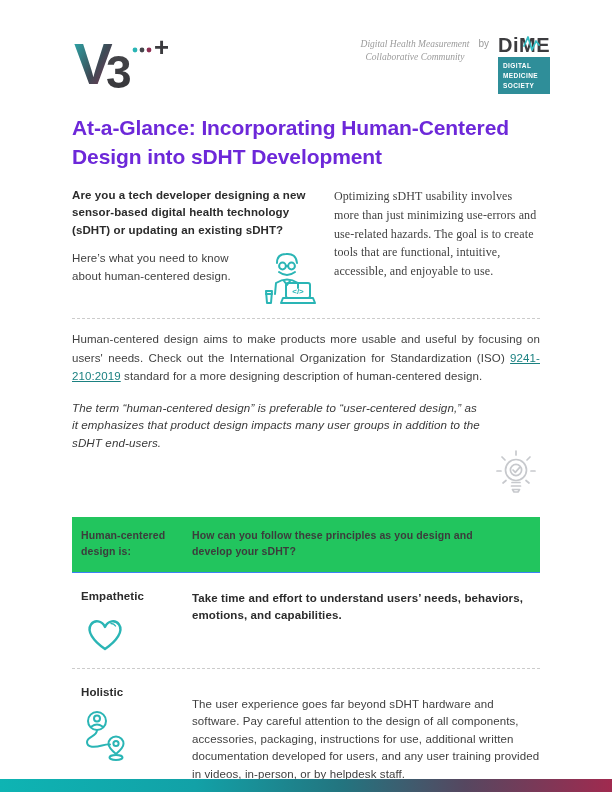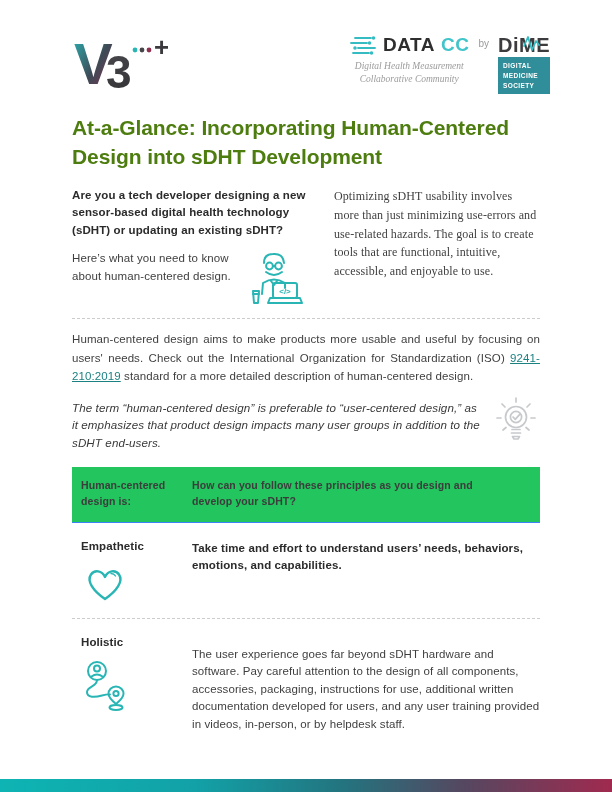--- a/index.html
+++ b/index.html
@@ -14,34 +14,34 @@
   .brand-right { display:flex; align-items:flex-start; gap:9px; margin-top:8px; }
   .datacc { text-align:center; }
   .datacc-word { display:flex; align-items:center; justify-content:center; gap:6px; }
   .datacc-dark { font-size:19px; font-weight:bold; color:#2e2e2e; letter-spacing:.5px; }
   .datacc-teal { font-size:19px; font-weight:bold; color:#41c4ca; letter-spacing:.5px; }
   .datacc-tagline { margin-top:4px; font-family:"Liberation Serif", serif; font-style:italic; font-size:9.5px; color:#9b9b9b; line-height:1.35; }
   .by { font-size:10px; color:#9b9b9b; margin-top:4px; }
   .dime { width:56px; text-align:left; }
   .dime-box { background:#2f8e99; color:#ffffff; font-size:6.5px; font-weight:bold; letter-spacing:.4px; padding:4px 5px; line-height:1.5; width:52px; margin-top:1px; }
   
-  .title { margin:16px 72px 0; font-size:21px; line-height:1.38; font-weight:bold; color:#4d7c0f; letter-spacing:-.1px; }
+  .title { margin:16px 72px 0; font-size:21px; line-height:1.38; font-weight:bold; color:#6d28d9; letter-spacing:-.1px; }
   
   .intro { margin:15px 72px 0; display:flex; }
   .intro-left { width:252px; }
   .intro-left-bold { font-size:11.5px; font-weight:bold; color:#2b2b2b; line-height:1.52; letter-spacing:.1px; }
-  .intro-left-sub { display:flex; margin-top:11px; gap:6px; }
+  .intro-left-sub { display:flex; margin-top:11px; gap:19px; }
   .intro-left-text { width:162px; font-size:11.5px; line-height:1.55; color:#3f3f3f; letter-spacing:.1px; }
   .intro-right { margin-left:auto; width:206px; font-size:12px; line-height:1.57; color:#3f3f3f; letter-spacing:.1px;font-family:Liberation Serif, serif; }
   
   .divider { border-top:1px dashed #cccccc; margin:10px 72px 11px; }
   
   .para { margin:0 72px; font-size:11.5px; line-height:1.6; color:#3f3f3f; text-align:justify; letter-spacing:.1px; }
   .tlink { color:#1b8181; text-decoration:underline; }
-  .note { margin:13px 72px 0; display:flex; align-items:flex-start; }
+  .note { margin:13px 72px 0; display:flex; align-items:flex-start;flex-direction:column; }
   .note-text { width:412px; font-style:italic; font-size:11.6px; line-height:1.55; color:#393939; letter-spacing:.1px; }
   .note-icon { margin-left:auto; margin-top:-4px; }
   
   .table { margin:15px 72px 0; }
   .t-head { display:flex; background:#22c55e; border-bottom:1px solid #3b82f6; padding:11px 0 12px; }
   .t-head-left { width:120px; padding-left:9px; font-size:10.5px; font-weight:bold; color:#3c3c3c; line-height:1.5; letter-spacing:.1px; }
   .t-head-right { flex:1; padding-right:30px; font-size:10.5px; font-weight:bold; color:#3c3c3c; line-height:1.5; letter-spacing:.1px; }
   .t-row { display:flex; padding:17px 0 14px; }
   .t-row-left { width:120px; padding-left:9px; }
   .principle { font-size:11.5px; font-weight:bold; color:#2b2b2b; letter-spacing:.1px; }
@@ -79,38 +79,20 @@
         <text x="34" y="62" font-family="Liberation Sans, sans-serif" font-size="46" font-weight="bold" fill="url(#vgrad2)">3</text>
         <circle cx="63" cy="24" r="2.4" fill="#2ab5b5"></circle>
         <circle cx="70" cy="24" r="2.4" fill="#45454a"></circle>
         <circle cx="77" cy="24" r="2.4" fill="#8e2f52"></circle>
         <text x="82" y="30" font-family="Liberation Sans, sans-serif" font-size="26" font-weight="bold" fill="#3a3a3e">+</text>
       </svg>
     </div>
 
     <div class="brand-right">
       <div class="datacc">
-        <div class="datacc-word">
-          <svg width="28" height="22" viewBox="0 0 28 22">
-            <g stroke="#35bcc2" stroke-width="1.8" stroke-linecap="round" fill="none">
-              <line x1="6" y1="4" x2="22" y2="4"></line>
-              <line x1="2" y1="9" x2="18" y2="9"></line>
-              <line x1="9" y1="14" x2="26" y2="14"></line>
-              <line x1="4" y1="19" x2="20" y2="19"></line>
-            </g>
-            <g fill="#35bcc2">
-              <circle cx="24.5" cy="4" r="1.8"></circle>
-              <circle cx="20.5" cy="9" r="1.8"></circle>
-              <circle cx="6" cy="14" r="1.8"></circle>
-              <circle cx="22.5" cy="19" r="1.8"></circle>
-            </g>
-          </svg>
-          <span class="datacc-dark">DATA</span>
-            <span class="datacc-teal">CC</span>
-        </div>
         <div class="datacc-tagline">
           <div>Digital Health Measurement</div>
           <div>Collaborative Community</div>
         </div>
       </div>
       <div class="by">by</div>
       <div class="dime">
         <svg width="54" height="22" viewBox="0 0 54 22">
           <text x="0" y="18" font-family="Liberation Sans, sans-serif" font-size="20" font-weight="bold" fill="#3c3c3f" letter-spacing="0.5">DiME</text>
           <polyline points="26,12 30,3 34,16 38,7 41,11" fill="none" stroke="#35bcc2" stroke-width="1.8" stroke-linejoin="round" stroke-linecap="round"></polyline>
@@ -147,21 +129,21 @@
           </g>
           <text x="45" y="43.5" font-family="Liberation Sans, sans-serif" font-size="8" font-weight="bold" fill="#2ab5b5" text-anchor="middle">&lt;/&gt;</text>
         </svg>
       </div>
     </div>
     <div class="intro-right">Optimizing sDHT usability involves more than just minimizing use-errors and use-related hazards. The goal is to create tools that are functional, intuitive, accessible, and enjoyable to use.</div>
   </div>
 
   <div class="divider"></div>
 
-  <p class="para"><span>Human-centered design aims to make products more usable and useful by focusing on users' needs. Check out the International Organization for Standardization (ISO) </span><a href="#" class="tlink">9241-210:2019</a><span> standard for a more detailed description of human-centered design.</span></p>
+  <p class="para"><span>Human-centered design aims to make products more usable and useful by focusing on users' needs. Check out the International Organization for Standardization (ISO) </span><a href="#" class="tlink">9241-210:2019</a><span> standard for a more designing description of human-centered design.</span></p>
 
   <div class="note">
     <div class="note-text">The term “human-centered design” is preferable to “user-centered design,” as it emphasizes that product design impacts many user groups in addition to the sDHT end-users.</div>
     <div class="note-icon">
       <svg width="48" height="54" viewBox="0 0 48 54">
         <g fill="none" stroke="#c7c9cd" stroke-width="1.7" stroke-linecap="round" stroke-linejoin="round">
           <circle cx="24" cy="22" r="10.5"></circle>
           <circle cx="24" cy="22" r="5.6"></circle>
           <polyline points="21,22 23.3,24.4 27.5,19.6"></polyline>
           <path d="M20,34.5 L28,34.5"></path>

